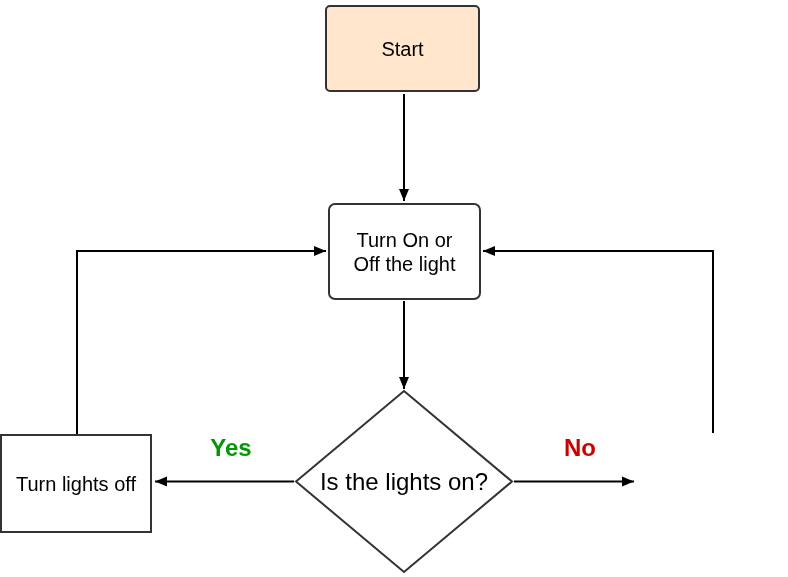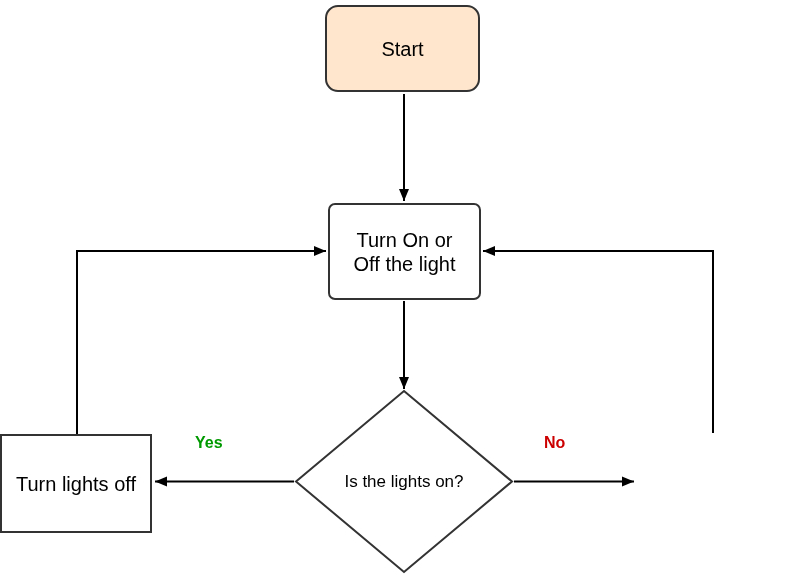--- a/index.html
+++ b/index.html
@@ -22,36 +22,36 @@
     flex-direction: column;
     align-items: center;
     justify-content: center;
     text-align: center;
     font-size: 20px;
     line-height: 24px;
   }
   .node-start {
     left: 325px; top: 5px; width: 155px; height: 87px;
     background: #FFE6CC;
-    border-radius: 13px;
+    border-radius: 5px;
   }
   .node-process { left: 328px; top: 203px; width: 153px; height: 97px; border-radius: 7px; }
   .node-off { left: 0px;   top: 434px; width: 152px; height: 99px; }
   .node-on  { left: 637px; top: 433px; width: 149px; height: 100px; }
   .decision-label {
     position: absolute;
     left: 296px; top: 459px; width: 216px; height: 45px;
     display: flex; align-items: center; justify-content: center;
-    text-align: center; font-size: 17px;
+    text-align: center; font-size: 24px;
   }
   .edge-label {
     position: absolute;
     width: 72px;
-    text-align: left;
-    font-size: 16px;
+    text-align: center;
+    font-size: 24px;
     font-weight: bold;
   }
   .edge-label-yes { left: 195px; top: 434px; color: #009900; }
   .edge-label-no  { left: 544px; top: 434px; color: #CC0000; }
 </style>
 </head>
 <body>
 
 <div class="canvas">
 

